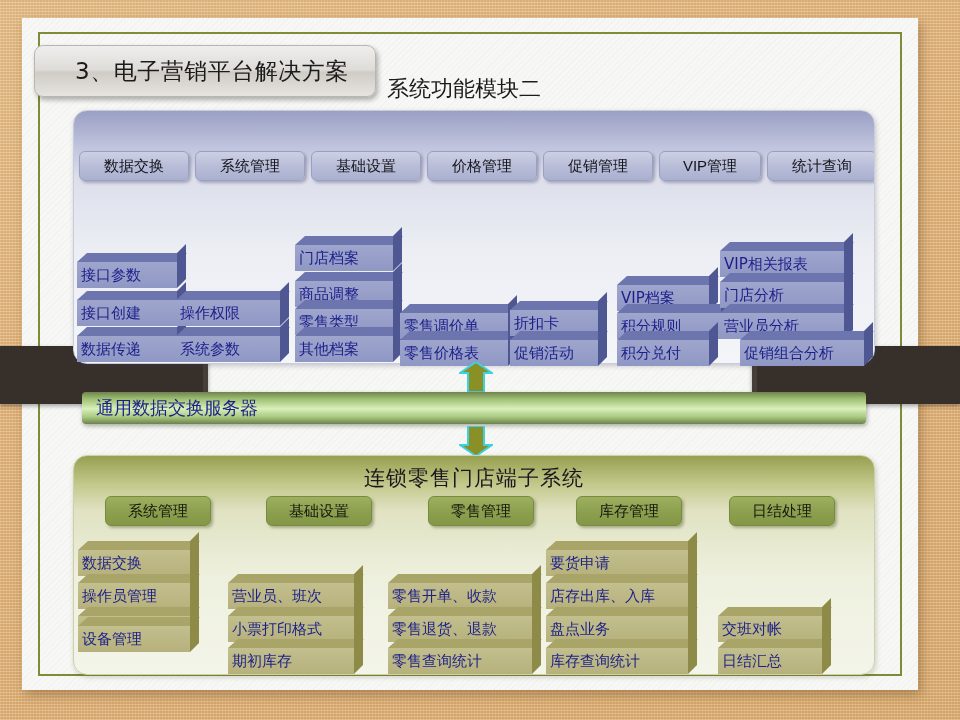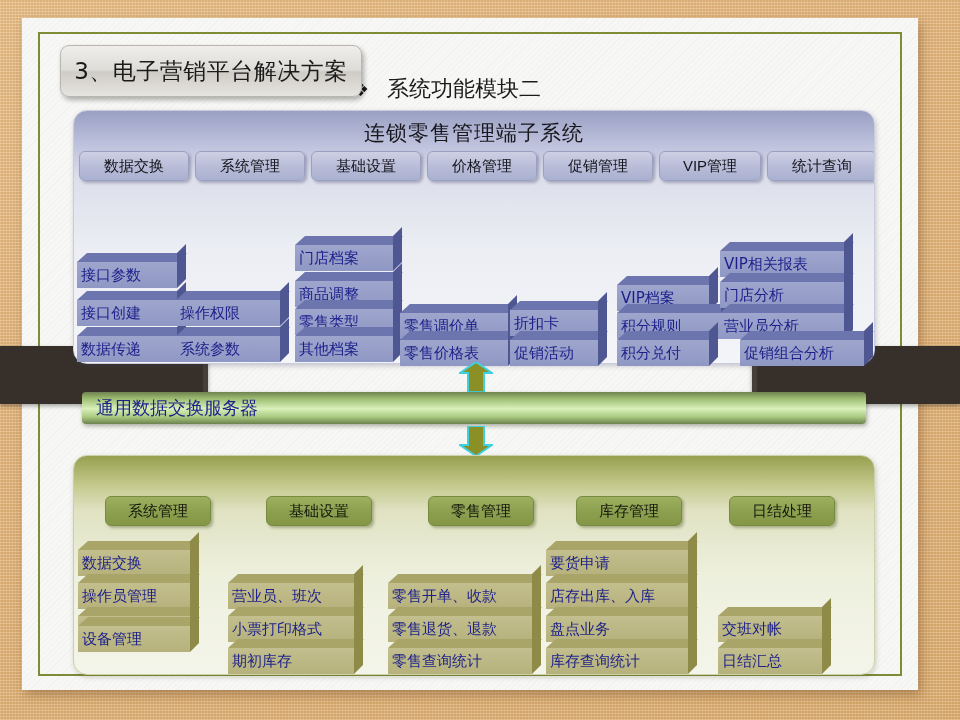--- a/index.html
+++ b/index.html
@@ -37,26 +37,27 @@
     box-shadow:0 2px 4px rgba(0,0,0,.35);
   }
   #ribbon-left{left:0;width:208px;border-radius:0 3px 3px 0;}
   #ribbon-right{right:0;width:208px;border-radius:3px 0 0 3px;}
   .ribbon::after{content:"";position:absolute;top:0;bottom:0;width:5px;background:rgba(255,255,255,.07);}
   #ribbon-left::after{right:0;}
   #ribbon-right::after{left:0;}
 
   
   #title-plaque{
-    position:absolute;left:60px;top:45px;width:300px;height:50px;
+    position:absolute;left:34px;top:45px;width:300px;height:50px;
     background:linear-gradient(180deg,#efeeec 0%,#dedcd8 48%,#cfccc6 52%,#e6e4e0 100%);
     border:1px solid #b9b6b0;border-radius:9px;
     box-shadow:2px 3px 5px rgba(0,0,0,.30);
-    display:flex;align-items:center;justify-content:center;
+    display:flex;align-items:center;justify-content:flex-start;
     z-index:30;
+    padding-left:40px;
   }
   #title-text{
     font-size:23px;color:#1b1b1b;letter-spacing:.5px;white-space:nowrap;
     font-family:"DejaVu Sans","Liberation Sans",sans-serif;
   }
   
   #subtitle-row{
     position:absolute;left:352px;top:74px;display:flex;align-items:center;gap:18px;z-index:20;
   }
   #subtitle-bullet{font-size:19px;color:#1a1a1a;line-height:1;}
@@ -167,21 +168,20 @@
 <div id="title-plaque">
   <span id="title-text">3、电子营销平台解决方案</span>
 </div>
 
 <div id="subtitle-row">
   <span id="subtitle-bullet">❖</span>
   <span id="subtitle-text">系统功能模块二</span>
 </div>
 
 <div class="panel" id="panel-top">
-  <div class="panel-title">连锁零售管理端子系统</div>
   <div class="tabrow" id="top-tabs">
       <div class="tab blue" style="left: 5px; width: 108px;">数据交换</div>
       <div class="tab blue" style="left: 121px; width: 108px;">系统管理</div>
       <div class="tab blue" style="left: 237px; width: 108px;">基础设置</div>
       <div class="tab blue" style="left: 469px; width: 108px;">促销管理</div>
       <div class="tab blue" style="left: 353px; width: 108px;">价格管理</div>
       <div class="tab blue" style="left: 585px; width: 100px;">VIP管理</div>
       <div class="tab blue" style="left: 693px; width: 108px;">统计查询</div>
     </div>
 </div>
@@ -310,20 +310,21 @@
 <div id="server-bar">
   <span id="server-bar-label">通用数据交换服务器</span>
 </div>
 <div class="arrow" id="arrow-down">
   <svg width="34" height="30" viewBox="0 0 34 30">
     <polygon points="17,30 33,19 25,19 25,0 9,0 9,19 1,19" fill="#8a8f26" stroke="#3fd0e0" stroke-width="2"></polygon>
   </svg>
 </div>
 
 <div class="panel" id="panel-bottom">
+  <div class="panel-title">连锁零售门店端子系统</div>
   <div class="tabrow" id="bottom-tabs">
       <div class="tab green" style="left: 31px; width: 104px;">系统管理</div>
       <div class="tab green" style="left: 192px; width: 104px;">基础设置</div>
       <div class="tab green" style="left: 502px; width: 104px;">库存管理</div>
       <div class="tab green" style="left: 354px; width: 104px;">零售管理</div>
       <div class="tab green" style="left: 655px; width: 104px;">日结处理</div>
     </div>
 </div>
 <div id="bottom-blocks">
     <div>

